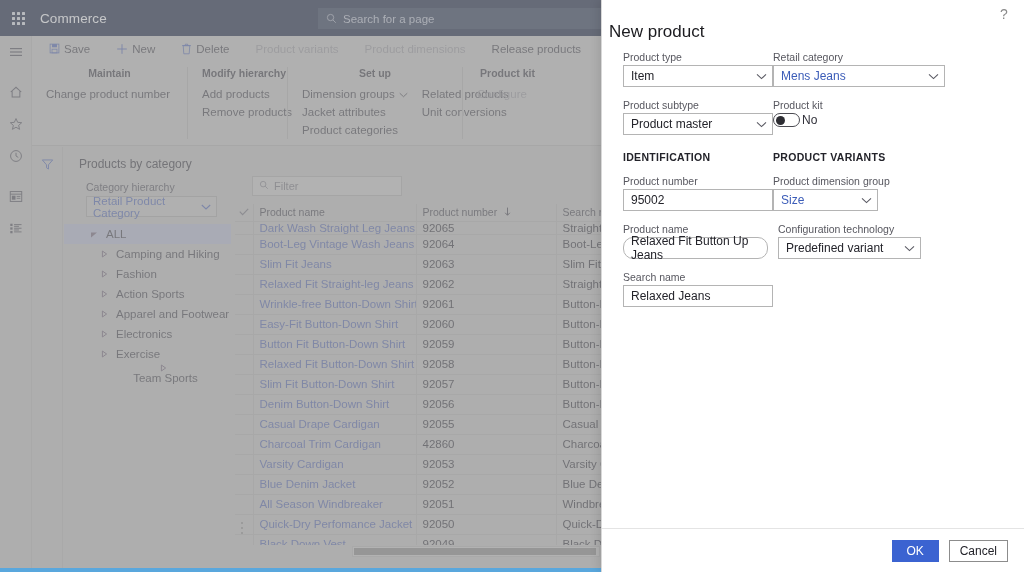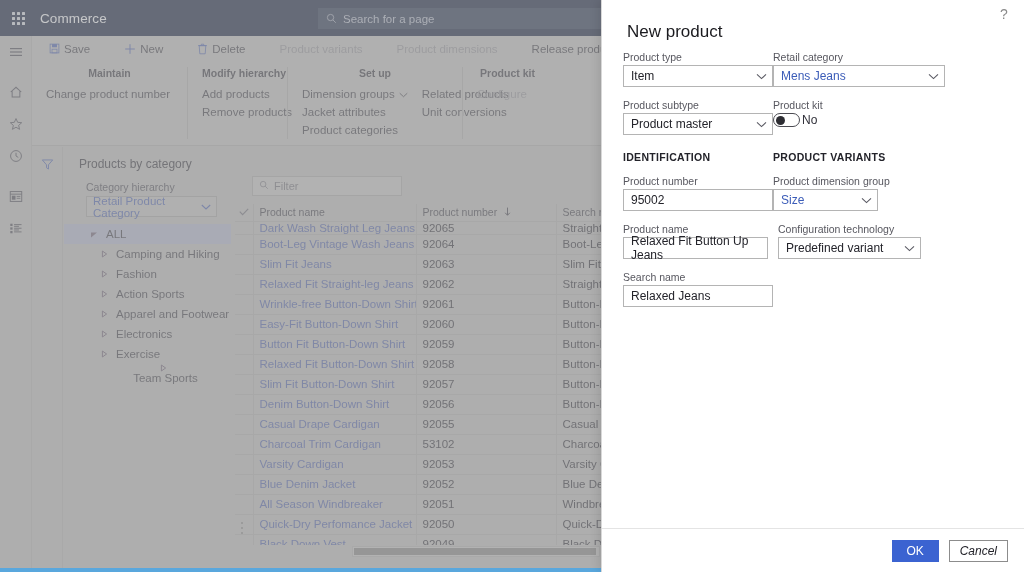--- a/index.html
+++ b/index.html
@@ -89,21 +89,21 @@
   .ribbon {
     position: absolute; left: 32px; top: 36px;
     width: 569px; height: 110px;
     background: #b9b9b9;
     border-bottom: 1px solid #a5a5a5;
   }
   .ribbon-tabs {
     height: 25px;
     display: flex; align-items: flex-end;
     padding-left: 8px;
-    gap: 16px;
+    gap: 8px;
     font-size: 11.5px;
   }
   .rt {
     padding: 0 9px; height: 25px;
     display: flex; align-items: center; gap: 4px;
     color: #3d3d46; cursor: pointer; white-space: nowrap;
   }
   .rt.disabled { color: #8d8d93; }
   .rt.active { color: #22222a; font-weight: bold; position: relative; }
   .rt.active::after {
@@ -218,21 +218,21 @@
     box-shadow: -3px 0 9px rgba(0,0,0,0.10);
     z-index: 100;
   }
   .help-btn {
     position: absolute; right: 11px; top: 5px;
     width: 18px; height: 18px;
     display: flex; align-items: center; justify-content: center;
     color: #8a8a8a; font-size: 14px; cursor: pointer;
   }
   .dlg-title {
-    position: absolute; left: 25px; top: 22px;
+    position: absolute; left: 7px; top: 22px;
     font-size: 17px; color: #1b1b1f; font-weight: normal;
   }
   .form {
     position: absolute; left: 21px; top: 51px; right: 18px;
   }
   .frow { display: flex; }
   .fcol-l { width: 150px; }
   .fcol-r { width: 150px; margin-left: 0px; }
   .flabel {
     font-size: 10.5px; color: #57575f; margin-bottom: 2px; white-space: nowrap;
@@ -265,21 +265,21 @@
     height: 44px; border-top: 1px solid #e4e4e4;
     display: flex; align-items: center; justify-content: flex-end;
     padding-right: 16px; gap: 10px;
   }
   .btn {
     min-width: 47px; height: 22px; font-size: 12px;
     display: flex; align-items: center; justify-content: center;
     cursor: pointer; padding: 0 10px;
   }
   .btn-primary { background: #3b63d1; color: #fff; border: 1px solid #3b63d1; }
-  .btn-default { background: #fff; color: #23232a; border: 1px solid #8c8c8c; font-style: italic; }
+  .btn-default { background: #fff; color: #23232a; border: 1px solid #8c8c8c; }
   .sp12 { height: 12px; }
   .sp16 { height: 16px; }
 </style>
 </head>
 <body>
 
 <div id="app-bg">
 
   <div class="topbar">
     <div class="waffle">
@@ -662,21 +662,21 @@
             </tr>
             <tr>
               <td></td>
               <td class="name">Casual Drape Cardigan</td>
               <td>92055</td>
               <td>Casual Cardigan</td>
             </tr>
             <tr>
               <td></td>
               <td class="name">Charcoal Trim Cardigan</td>
-              <td>53102</td>
+              <td>42860</td>
               <td>Charcoal Cardigan</td>
             </tr>
             <tr>
               <td></td>
               <td class="name">Varsity Cardigan</td>
               <td>92053</td>
               <td>Varsity Cardigan</td>
             </tr>
             <tr>
               <td></td>
@@ -806,21 +806,21 @@
           </span>
         </div>
       </div>
     </div>
 
     <div class="sp12"></div>
 
     <div class="frow">
       <div class="fcol-l">
         <div class="flabel">Product name</div>
-        <div class="finput" style="width:145px;">
+        <div class="finput" style="width:145px;border-radius:10px;">
           <span>Relaxed Fit Button Up Jeans</span>
         </div>
       </div>
       <div class="fcol-r" style="margin-left:5px;">
         <div class="flabel">Configuration technology</div>
         <div class="finput fselect" style="width:143px;">
           <span>Predefined variant</span>
           <span class="chev">
             <svg width="11" height="7" viewBox="0 0 11 7">
                 <path d="M1 1.4 L5.5 5.6 L10 1.4" fill="none" stroke="#5a5a63" stroke-width="1.1"></path>

